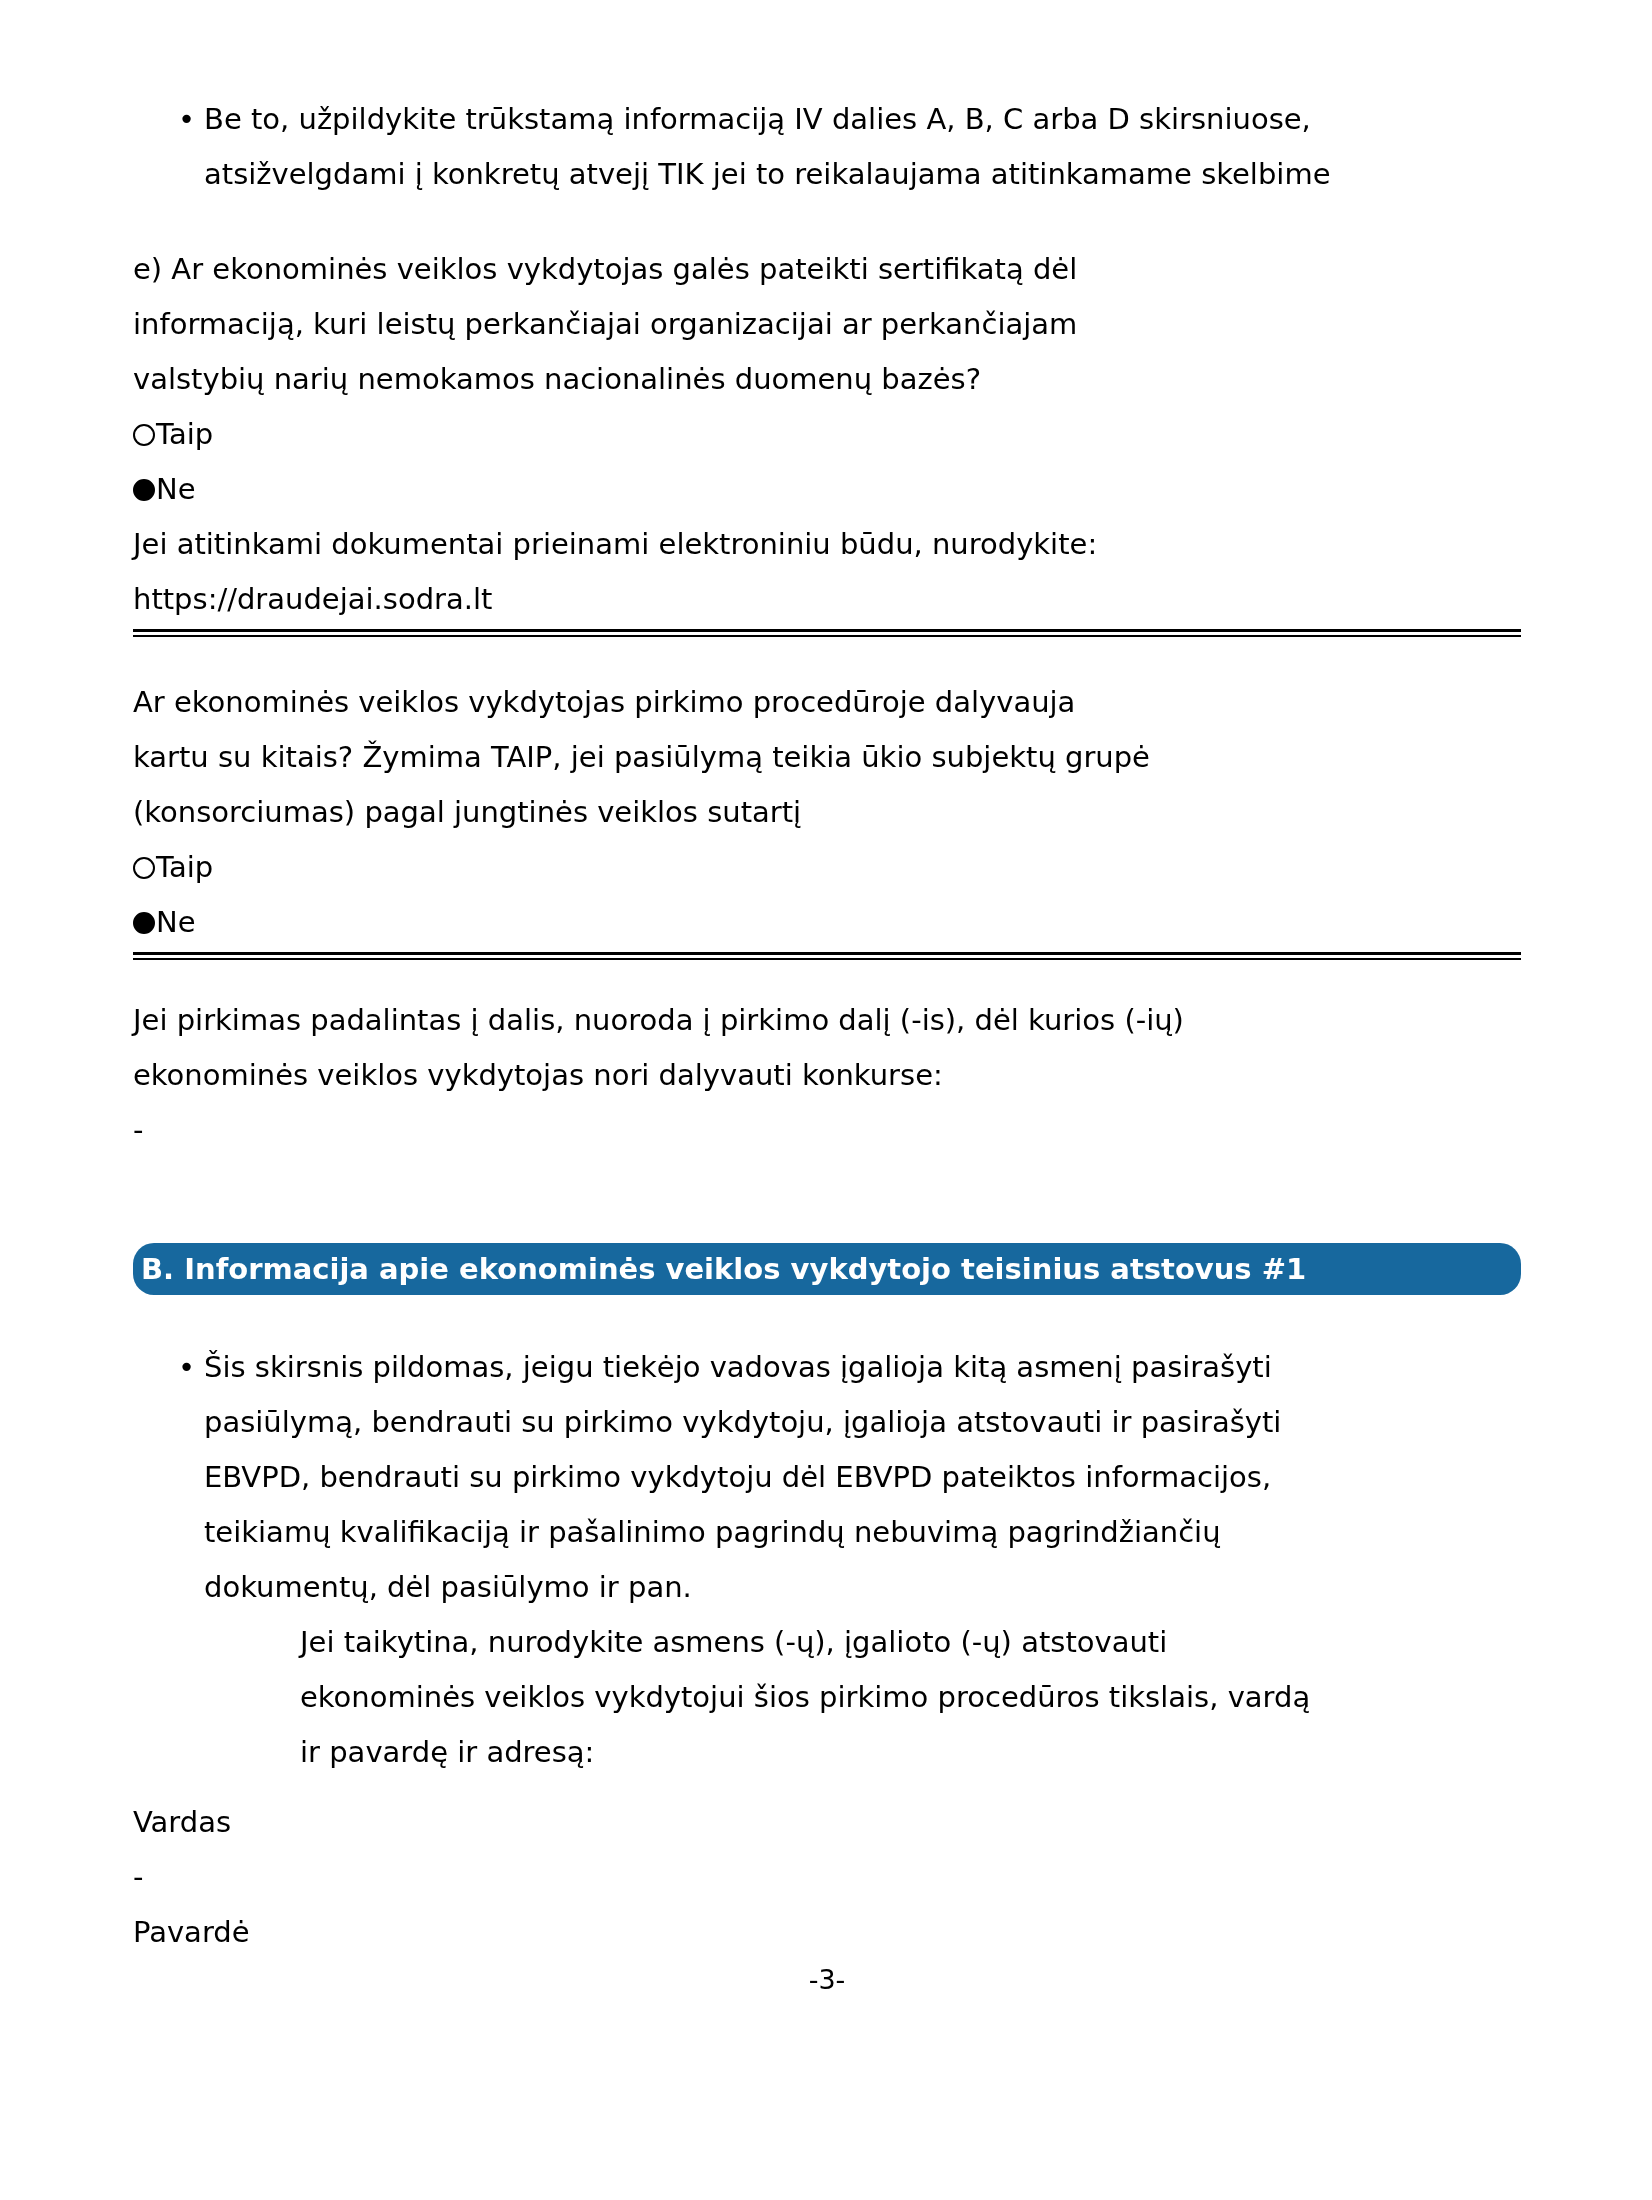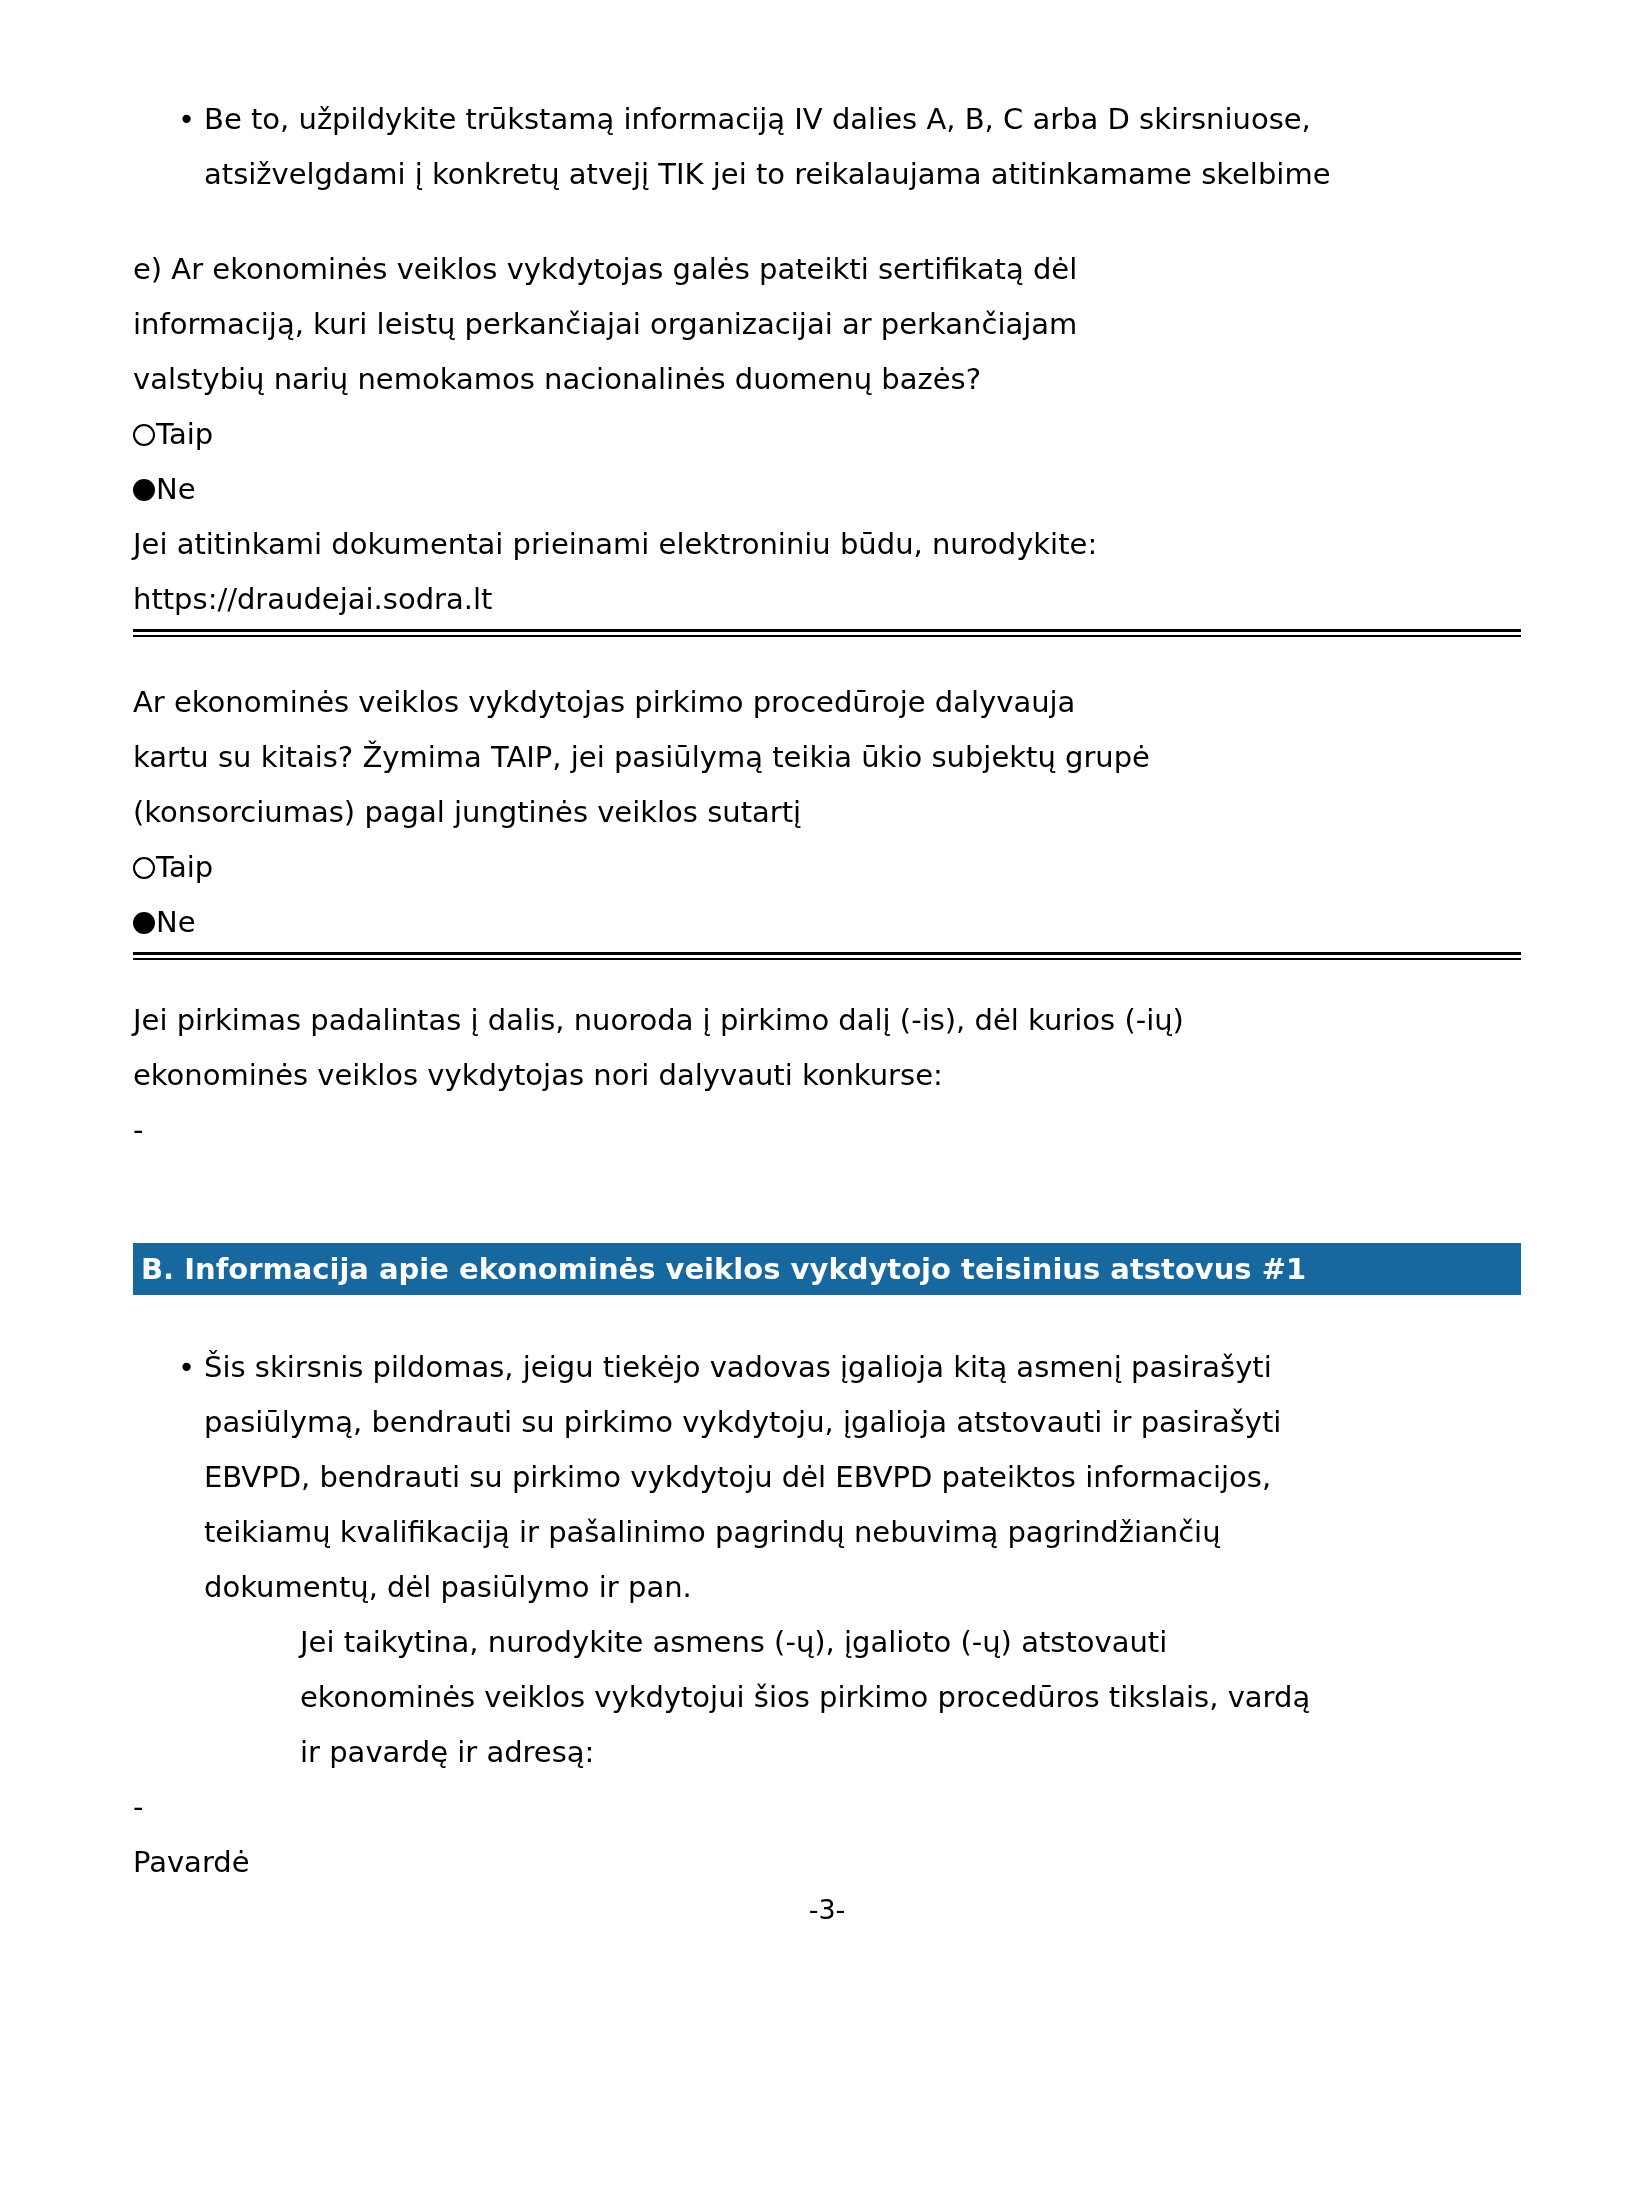--- a/index.html
+++ b/index.html
@@ -54,20 +54,21 @@
   .mt15 { margin-top: 15px; }
   .section-header {
     background: #17689e;
     color: #ffffff;
     font-weight: bold;
     height: 52px;
     line-height: 52px;
     padding-left: 8px;
     margin-top: 85px;
     white-space: nowrap;
+    border-radius: 21px;
   }
   .note { padding-left: 167px; }
   .footer {
     text-align: center;
     font-size: 27px;
     line-height: 40px;
   }
 </style>
 </head>
 <body>
@@ -127,19 +128,20 @@
       <div class="line">teikiamų kvalifikaciją ir pašalinimo pagrindų nebuvimą pagrindžiančių</div>
       <div class="line">dokumentų, dėl pasiūlymo ir pan.</div>
     </div>
 
     <div class="note">
       <div class="line">Jei taikytina, nurodykite asmens (-ų), įgalioto (-ų) atstovauti</div>
       <div class="line">ekonominės veiklos vykdytojui šios pirkimo procedūros tikslais, vardą</div>
       <div class="line">ir pavardę ir adresą:</div>
     </div>
 
+    <div class="line bold mt15">Vardas</div>
     <div class="line">-</div>
     <div class="line bold">Pavardė</div>
 
     <div class="footer">-3-</div>
 
   </div>
 </div>
 
 </body></html>

